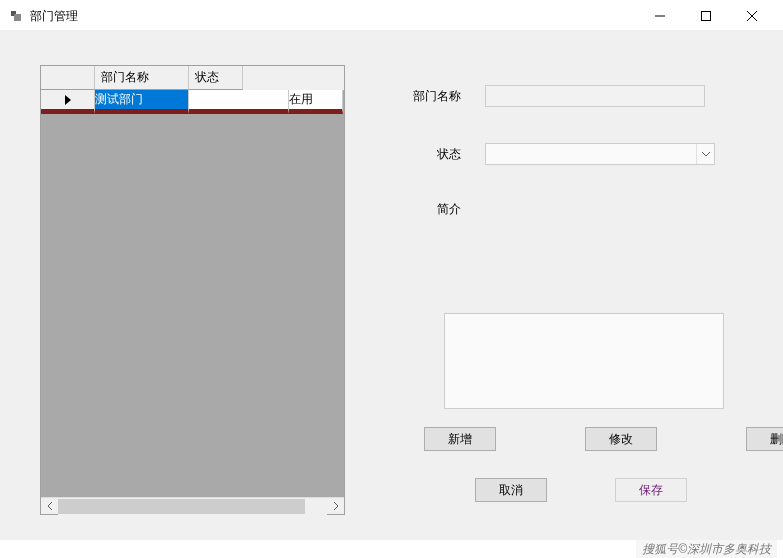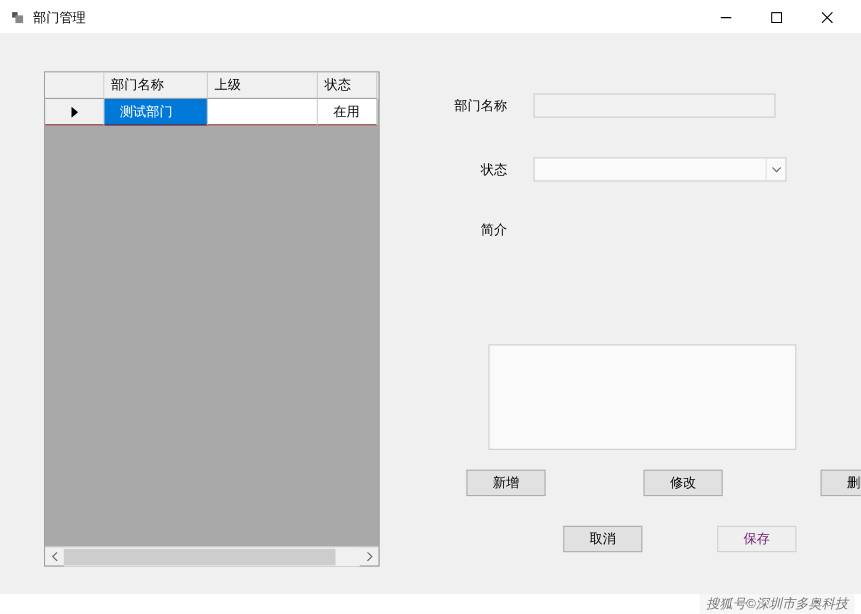--- a/index.html
+++ b/index.html
@@ -11,21 +11,21 @@
 .titlebar .win-btns { display: flex; gap: 0; }
 .titlebar .win-btn { width: 46px; height: 30px; display: flex; align-items: center; justify-content: center; background: #fff; }
 
 .content { position: absolute; top: 30px; left: 0; right: 0; bottom: 18px; background: #f0f0f0; }
 
 .grid-wrap { position: absolute; left: 40px; top: 35px; width: 305px; height: 450px; border: 1px solid #a0a0a0; background: #a9a9a9; display: flex; flex-direction: column; }
 .grid-head { display: flex; background: #f0f0f0; height: 24px; }
 .grid-head .cell { border-right: 1px solid #c8c8c8; border-bottom: 1px solid #a0a0a0; display: flex; align-items: center; padding: 0 6px; background: #f0f0f0; }
 .grid-body { flex: 1; background: #a9a9a9; overflow: hidden; }
 .grid-row { display: flex; height: 24px; }
-.grid-row .cell { border-right: 1px solid #c8c8c8; border-bottom: 1px solid #7f1d1d; display: flex; align-items: center; padding: 0 14px; background: #fff; }
+.grid-row .cell { border-right: 1px solid #c8c8c8; border-bottom: 5px solid #7f1d1d; display: flex; align-items: center; padding: 0 0; background: #fff; }
 .grid-row .cell.rowhdr { background: #f0f0f0; justify-content: center; }
 .grid-row .cell.selected { background: #0078d7; color: #fff; }
 .col-rowhdr { width: 54px; }
 .col-name { width: 94px; }
 .col-parent { width: 100px; }
 .col-status { width: 54px; }
 .grid-scroll { height: 17px; background: #f0f0f0; border-top: 1px solid #dcdcdc; position: relative; display: flex; align-items: center; }
 .grid-scroll .arrow { width: 17px; height: 17px; display: flex; align-items: center; justify-content: center; color: #606060; }
 .grid-scroll .track { flex: 1; height: 17px; background: #f0f0f0; position: relative; }
 .grid-scroll .thumb { position: absolute; left: 0; top: 1px; height: 15px; width: 92%; background: #cdcdcd; }
@@ -35,21 +35,21 @@
 .form-row .lbl { width: 95px; text-align: right; padding-right: 24px; }
 .form-row .ctrl { flex: 1; }
 .textbox { width: 220px; height: 22px; border: 1px solid #ccc; background: #f2f2f2; padding: 0 4px; }
 .combo { width: 230px; height: 22px; border: 1px solid #ccc; background: #fafafa; display: flex; align-items: center; }
 .combo .combo-text { flex: 1; padding: 0 4px; }
 .combo .combo-arrow { width: 18px; height: 20px; display: flex; align-items: center; justify-content: center; color: #606060; border-left: 1px solid #e0e0e0; }
 .intro-row { margin-bottom: 0; }
 .intro-box { position: absolute; left: 54px; top: 228px; width: 280px; height: 96px; border: 1px solid #ccc; background: #fafafa; }
 
 .btn-row1 { position: absolute; left: 424px; top: 397px; display: flex; gap: 89px; }
-.btn-row2 { position: absolute; left: 475px; top: 448px; display: flex; gap: 68px; margin-left: 37px; }
+.btn-row2 { position: absolute; left: 475px; top: 448px; display: flex; gap: 68px; }
 .btn { width: 72px; height: 24px; border: 1px solid #adadad; background: #e1e1e1; display: flex; align-items: center; justify-content: center; cursor: default; }
 .btn.disabled { color: #701a75; border-color: #d0d0d0; background: #efefef; }
 
 .watermark { position: absolute; right: 6px; bottom: 0; height: 18px; background: rgba(245,245,245,0.9); color: #777; font-size: 12px; display: flex; align-items: center; padding: 0 6px; font-style: italic; }
 </style>
 </head>
 <body>
 
 <div class="titlebar">
   <span class="app-icon">
@@ -78,21 +78,20 @@
       </div>
   </div>
 </div>
 
 <div class="content">
 
   <div class="grid-wrap">
     <div class="grid-head">
       <div class="cell col-rowhdr"></div>
       <div class="cell col-name">部门名称</div>
-      <div class="cell col-parent">上级</div>
       <div class="cell col-status">状态</div>
     </div>
     <div class="grid-body">
       <div class="grid-row">
         <div class="cell rowhdr col-rowhdr">
           <svg width="8" height="10">
               <path d="M1 0 L7 5 L1 10 Z" fill="#000"></path>
             </svg>
         </div>
         <div class="cell selected col-name">测试部门</div>

